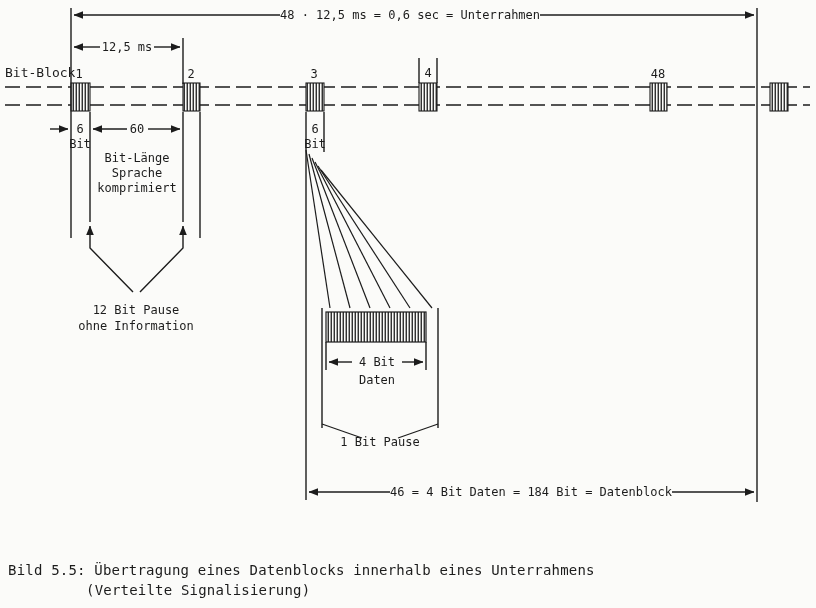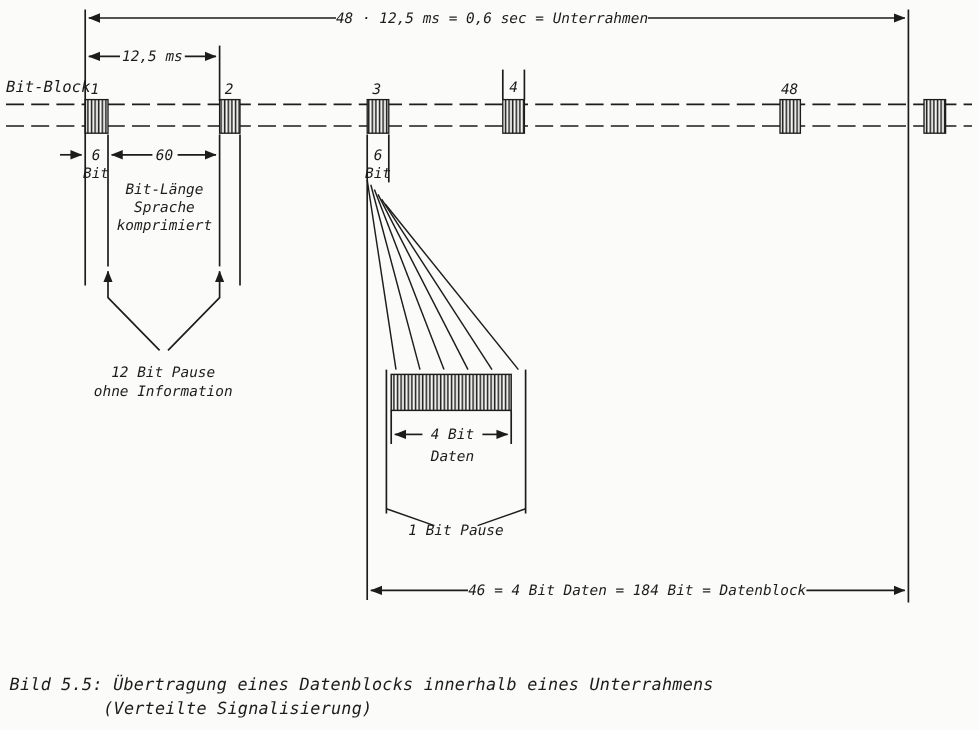--- a/index.html
+++ b/index.html
@@ -8,21 +8,20 @@
     width: 816px;
     height: 608px;
     background: #fbfbf9;
     font-family: "DejaVu Sans Mono", "Liberation Mono", monospace;
   }
   .page {
     position: relative;
     width: 816px;
     height: 608px;
     overflow: hidden;
-    font-style: italic;
   }
   svg text {
     font-family: "DejaVu Sans Mono", "Liberation Mono", monospace;
     fill: #1c1c1c;
   }
   .t12 { font-size: 12px; }
   .t13 { font-size: 13px; }
   .t14 { font-size: 14px; letter-spacing: 0.2px; }
 </style>
 </head>

